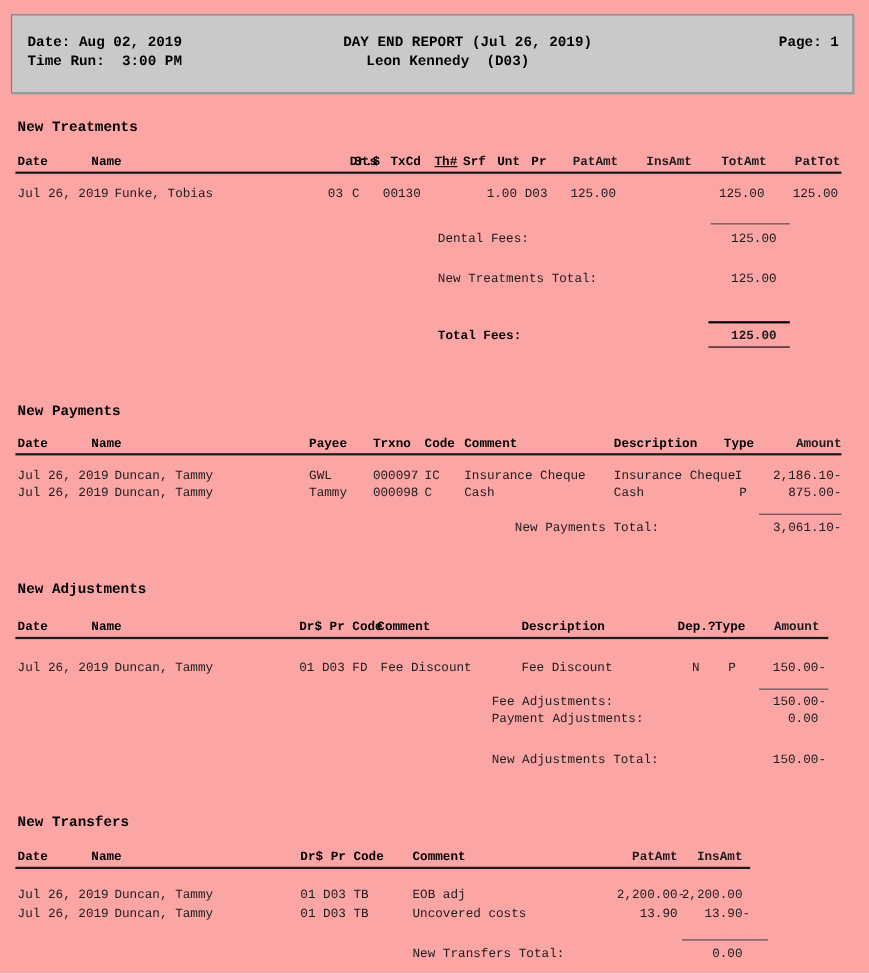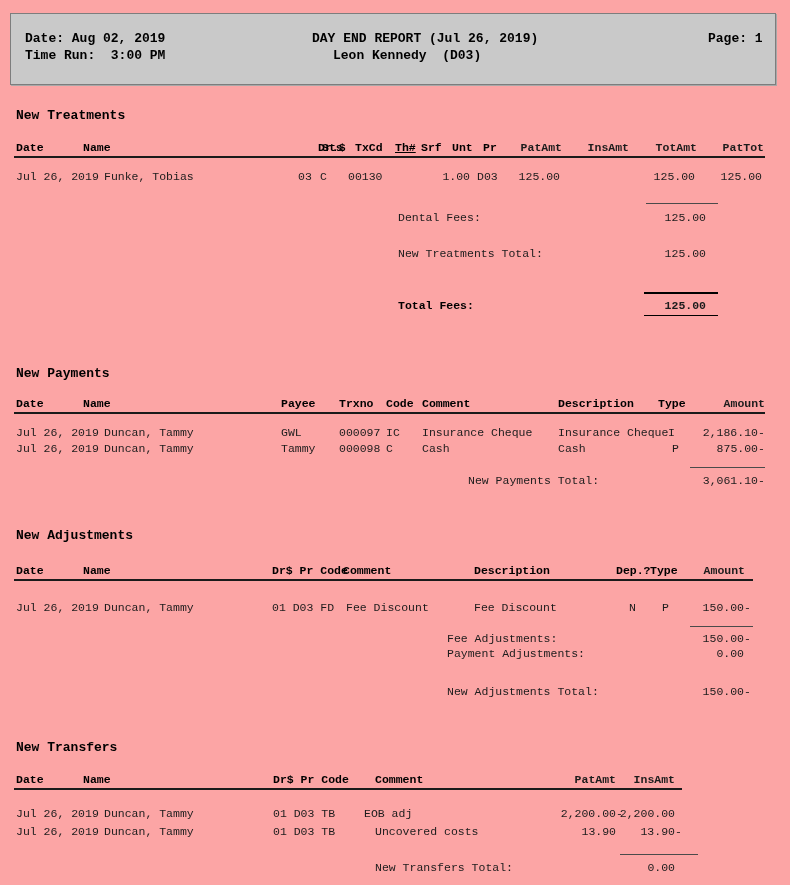--- a/index.html
+++ b/index.html
@@ -141,21 +141,21 @@
   <span class="t b" style="left:83px;top:773px;">Name</span>
   <span class="t b" style="left:273px;top:773px;">Dr$ Pr Code</span>
   <span class="t b" style="left:375px;top:773px;">Comment</span>
   <span class="num b" style="left:496px;top:773px;">PatAmt</span>
   <span class="num b" style="left:555px;top:773px;">InsAmt</span>
   <div class="uline" style="left:14px;top:788px;width:668px;"></div>
 
   <span class="t" style="left:16px;top:807px;">Jul 26, 2019</span>
   <span class="t" style="left:104px;top:807px;">Duncan, Tammy</span>
   <span class="t" style="left:273px;top:807px;">01 D03 TB</span>
-  <span class="t" style="left:364px;top:807px;">EOB adj</span>
+  <span class="t" style="left:375px;top:807px;">EOB adj</span>
   <span class="num" style="left: 496px; top: 807px; width: 126.9px;">2,200.00-</span>
   <span class="num" style="left:555px;top:807px;">2,200.00</span>
 
   <span class="t" style="left:16px;top:825px;">Jul 26, 2019</span>
   <span class="t" style="left:104px;top:825px;">Duncan, Tammy</span>
   <span class="t" style="left:273px;top:825px;">01 D03 TB</span>
   <span class="t" style="left:375px;top:825px;">Uncovered costs</span>
   <span class="num" style="left:496px;top:825px;">13.90</span>
   <span class="num" style="left: 555px; top: 825px; width: 126.9px;">13.90-</span>
 

